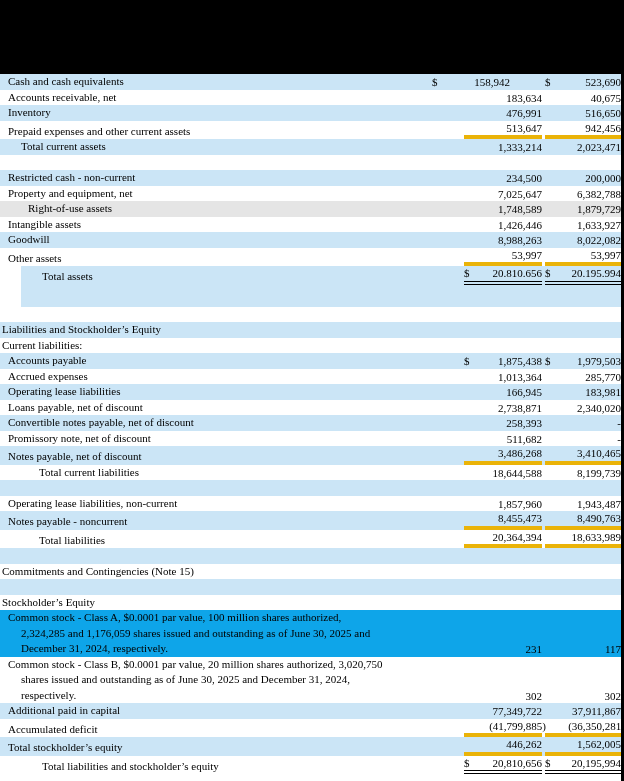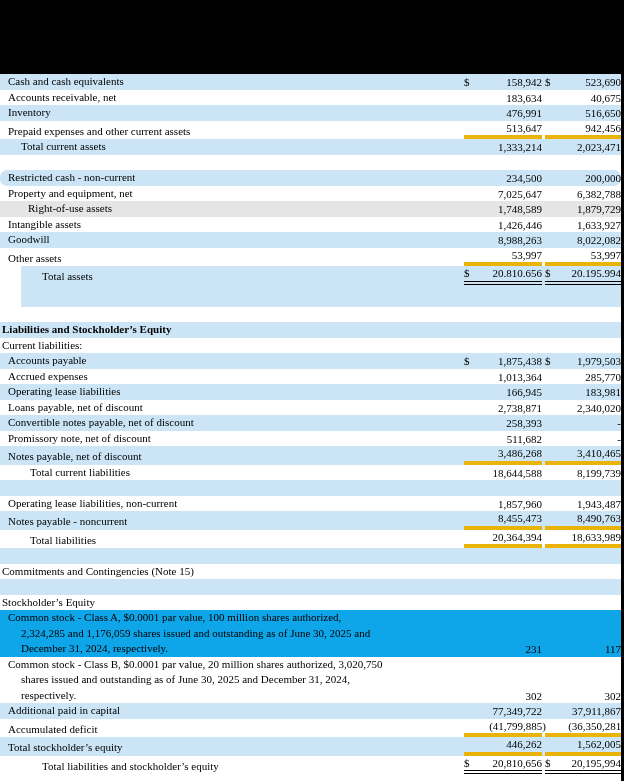--- a/index.html
+++ b/index.html
@@ -25,43 +25,43 @@
     line-height: 15.5px;
   }
   .row.tall { padding-bottom: 22px; margin-left: 21px; }
   .row.short { min-height: 11px; }
   .row.blank { min-height: 15.5px; }
   .lbl { flex: 1 1 auto; overflow: hidden; white-space: nowrap; }
   .lbl .tline { white-space: nowrap; }
   .ind0 { padding-left: 2px; }
   .ind1 { padding-left: 8px; }
   .ind2 { padding-left: 21px; }
-  .ind3 { padding-left: 30px; }
-  .bold { font-weight: bold; }
+  .ind3 { padding-left: 18px; margin-left: 21px; }
+  .bold { font-weight: normal; }
   .num {
     flex: 0 0 auto;
     display: flex;
     justify-content: space-between;
     align-items: flex-end;
     line-height: 14.5px;
   }
   .num.c1 { width: 78px; margin-right: 3px; }
   .num.c2 { width: 76px; }
   .num .cur { text-align: left; }
   .num .val { text-align: right; flex: 1 1 auto; }
   .num .val.neg { margin-right: -4px; }
   .ul1 { border-bottom: 4px solid #eab308; }
   .ul2 { border-bottom: 4px double #000; }
 </style>
 </head>
 <body>
 
 <div class="top-band"></div>
 <div class="sheet">
-    <div class="row" style="background: rgb(203, 229, 246);">
+    <div class="row" style="background: rgb(203, 229, 246); gap: 32px;">
       <div class="lbl ind1">Cash and cash equivalents</div>
       <div class="num c1">
         <span class="cur">$</span>
         <span class="val">158,942</span>
       </div>
       <div class="num c2">
         <span class="cur">$</span>
         <span class="val">523,690</span>
       </div>
     </div>
@@ -103,21 +103,21 @@
       <div class="num c1">
         <span class="cur"></span>
         <span class="val">1,333,214</span>
       </div>
       <div class="num c2">
         <span class="cur"></span>
         <span class="val">2,023,471</span>
       </div>
     </div>
     <div class="row blank"></div>
-    <div class="row" style="background: rgb(203, 229, 246); border-radius: 7px;">
+    <div class="row" style="background: rgb(203, 229, 246);">
       <div class="lbl ind1">Restricted cash - non-current</div>
       <div class="num c1">
         <span class="cur"></span>
         <span class="val">234,500</span>
       </div>
       <div class="num c2">
         <span class="cur"></span>
         <span class="val">200,000</span>
       </div>
     </div>

